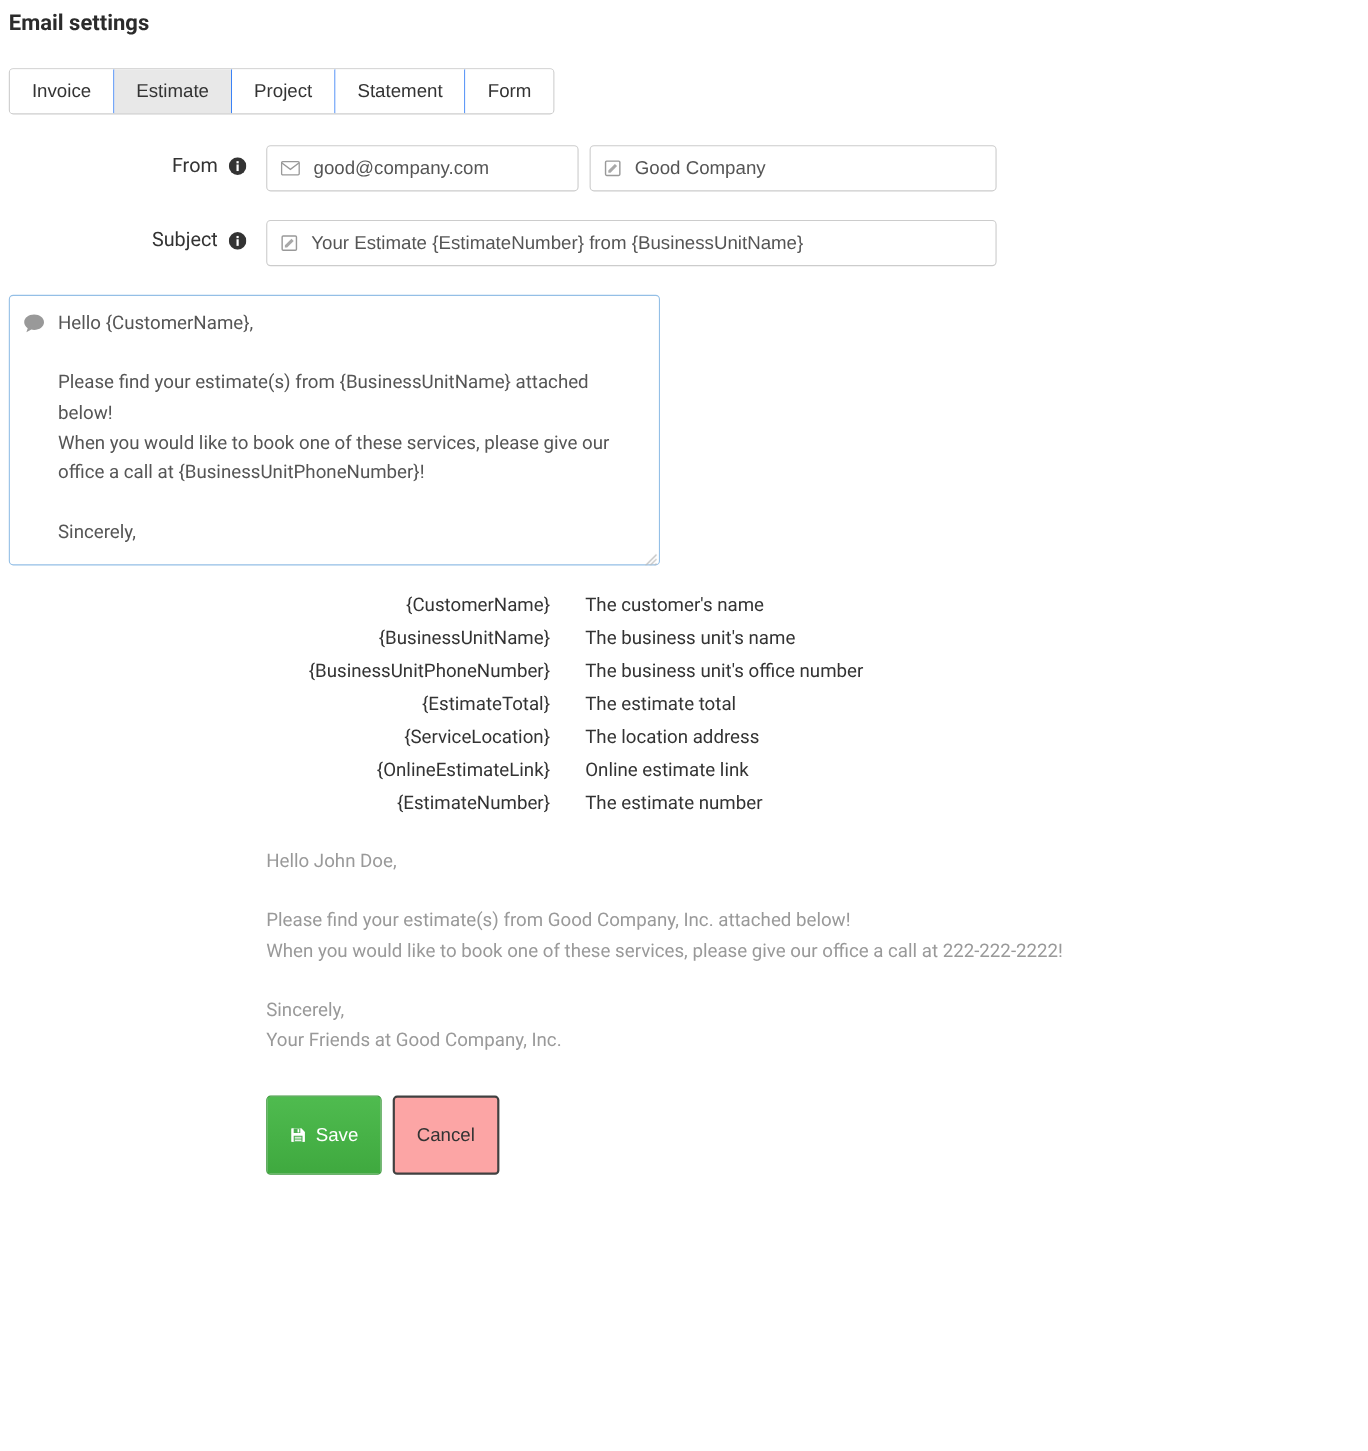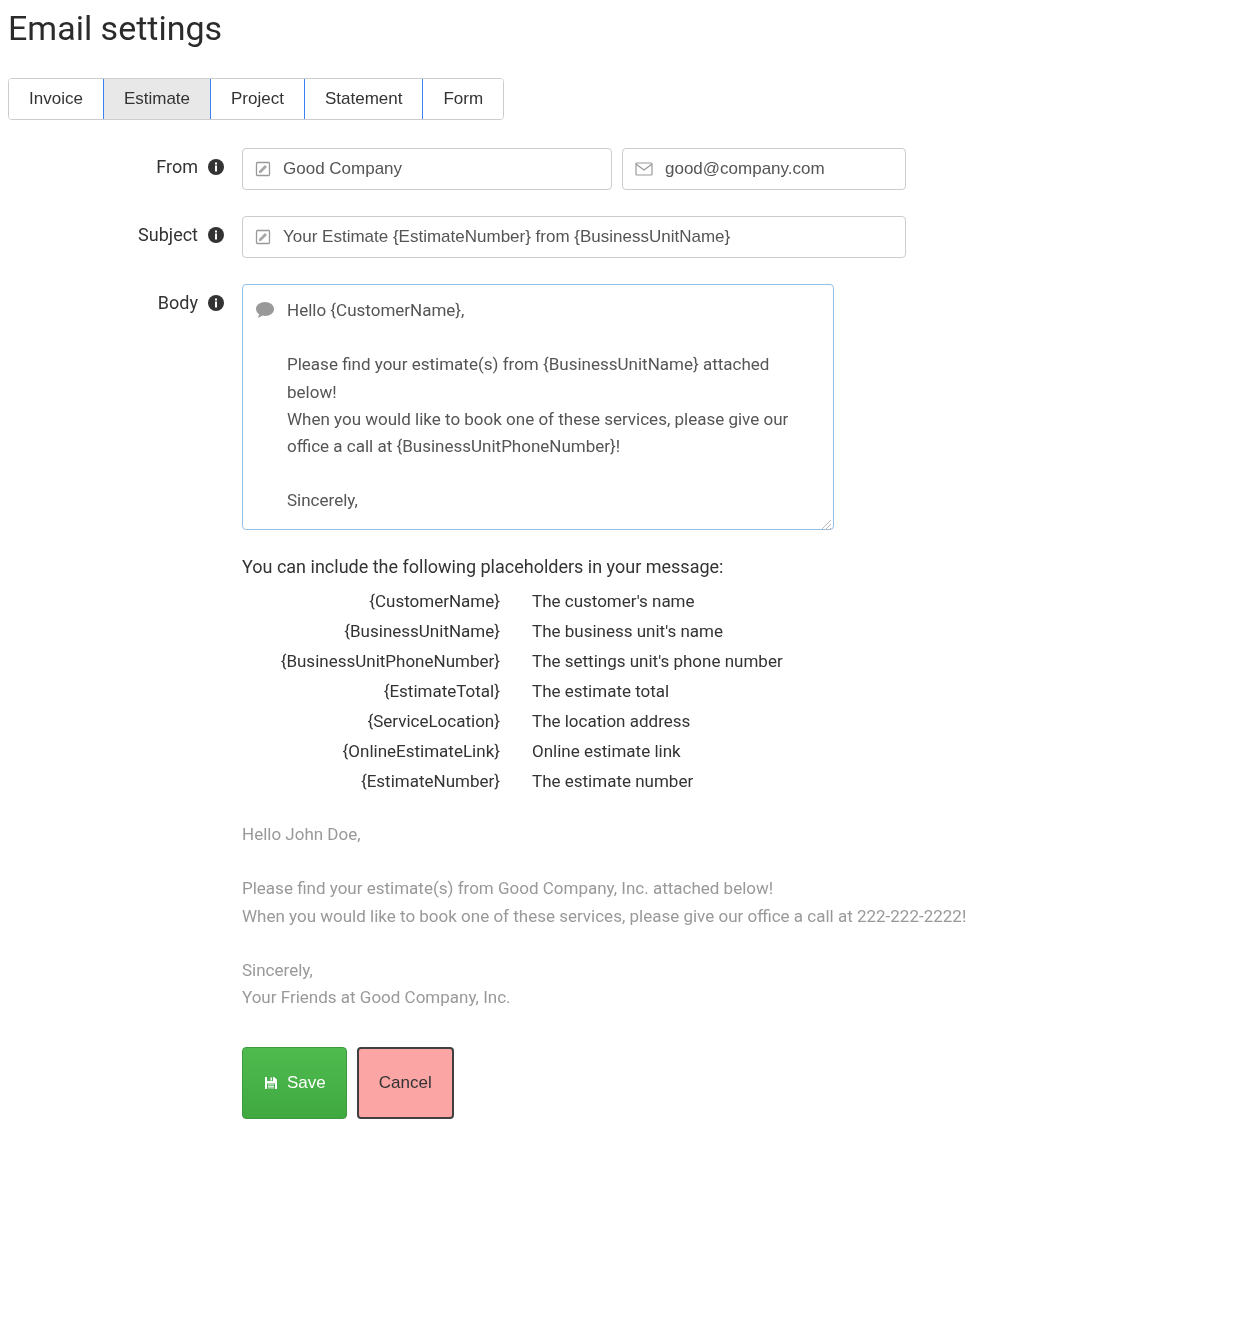--- a/index.html
+++ b/index.html
@@ -8,22 +8,22 @@
       padding: 0;
     }
     body {
       font-family: -apple-system, BlinkMacSystemFont, "Segoe UI", Roboto, "Helvetica Neue", Arial, sans-serif;
       font-size: 16px;
       color: #333;
       background: #fff;
       padding: 8px;
     }
     h1 {
-      font-size: 34px;
-      font-weight: 400;
+      font-size: 20px;
+      font-weight: 700;
       color: #2b2b2b;
       margin-bottom: 30px;
     }
     .tabs {
       display: flex;
       border: 1px solid #ccc;
       border-radius: 4px;
       width: fit-content;
       overflow: hidden;
       margin-bottom: 28px;
@@ -231,37 +231,37 @@
     <span>From</span>
     <span class="info-icon">
       <svg width="16" height="16" viewBox="0 0 16 16" fill="currentColor">
           <circle cx="8" cy="8" r="8"></circle>
           <rect x="7" y="6.5" width="2" height="6" fill="#fff"></rect>
           <rect x="7" y="3.5" width="2" height="2" fill="#fff"></rect>
         </svg>
     </span>
   </div>
   <div class="form-fields">
+    <div class="input-group email">
+      <span class="input-icon">
+        <svg width="18" height="14" viewBox="0 0 18 14" fill="none" stroke="currentColor" stroke-width="1.2">
+            <rect x="1" y="1" width="16" height="12" rx="1"></rect>
+            <path d="M1 2 L9 8 L17 2"></path>
+          </svg>
+      </span>
+      <input class="input-field" type="text" value="good@company.com" style="">
+    </div>
     <div class="input-group name">
       <span class="input-icon">
         <svg width="16" height="16" viewBox="0 0 16 16" fill="none" stroke="currentColor" stroke-width="1.3">
             <rect x="1.5" y="1.5" width="13" height="13" rx="1"></rect>
             <path d="M10 4 L12 6 L6 12 L4 12 L4 10 Z" fill="currentColor" stroke="none" opacity="0.85"></path>
           </svg>
       </span>
       <input class="input-field" type="text" value="Good Company" style="">
-    </div>
-    <div class="input-group email">
-      <span class="input-icon">
-        <svg width="18" height="14" viewBox="0 0 18 14" fill="none" stroke="currentColor" stroke-width="1.2">
-            <rect x="1" y="1" width="16" height="12" rx="1"></rect>
-            <path d="M1 2 L9 8 L17 2"></path>
-          </svg>
-      </span>
-      <input class="input-field" type="text" value="good@company.com" style="">
     </div>
   </div>
 </div>
 
 <div class="form-row">
   <div class="form-label">
     <span>Subject</span>
     <span class="info-icon">
       <svg width="16" height="16" viewBox="0 0 16 16" fill="currentColor">
           <circle cx="8" cy="8" r="8"></circle>
@@ -277,30 +277,20 @@
             <rect x="1.5" y="1.5" width="13" height="13" rx="1"></rect>
             <path d="M10 4 L12 6 L6 12 L4 12 L4 10 Z" fill="currentColor" stroke="none" opacity="0.85"></path>
           </svg>
       </span>
       <input class="input-field" type="text" value="Your Estimate {EstimateNumber} from {BusinessUnitName}" style="">
     </div>
   </div>
 </div>
 
 <div class="form-row">
-  <div class="form-label">
-    <span>Body</span>
-    <span class="info-icon">
-      <svg width="16" height="16" viewBox="0 0 16 16" fill="currentColor">
-          <circle cx="8" cy="8" r="8"></circle>
-          <rect x="7" y="6.5" width="2" height="6" fill="#fff"></rect>
-          <rect x="7" y="3.5" width="2" height="2" fill="#fff"></rect>
-        </svg>
-    </span>
-  </div>
   <div class="form-fields">
     <div class="body-group">
       <span class="body-icon">
         <svg width="20" height="18" viewBox="0 0 20 18" fill="currentColor">
             <path d="M10 1 C5 1 1 4 1 8 C1 10.2 2.3 12.1 4.2 13.3 L3 17 L7.5 14.6 C8.3 14.8 9.1 15 10 15 C15 15 19 12 19 8 C19 4 15 1 10 1 Z"></path>
           </svg>
       </span>
       <textarea class="body-textarea" style="">Hello {CustomerName},
 
 Please find your estimate(s) from {BusinessUnitName} attached below!
@@ -313,33 +303,32 @@
             <line x1="2" y1="12" x2="12" y2="2"></line>
             <line x1="6" y1="12" x2="12" y2="6"></line>
             <line x1="10" y1="12" x2="12" y2="10"></line>
           </svg>
       </span>
     </div>
   </div>
 </div>
 
 <div class="placeholders-section">
-  <div class="placeholders-intro">You can include the following placeholders in your message:</div>
   <div class="placeholders-table">
     <div class="placeholder-row">
       <div class="placeholder-token">{CustomerName}</div>
       <div class="placeholder-desc">The customer's name</div>
     </div>
     <div class="placeholder-row">
       <div class="placeholder-token">{BusinessUnitName}</div>
       <div class="placeholder-desc">The business unit's name</div>
     </div>
     <div class="placeholder-row">
       <div class="placeholder-token">{BusinessUnitPhoneNumber}</div>
-      <div class="placeholder-desc">The settings unit's phone number</div>
+      <div class="placeholder-desc">The business unit's office number</div>
     </div>
     <div class="placeholder-row">
       <div class="placeholder-token">{EstimateTotal}</div>
       <div class="placeholder-desc">The estimate total</div>
     </div>
     <div class="placeholder-row">
       <div class="placeholder-token">{ServiceLocation}</div>
       <div class="placeholder-desc">The location address</div>
     </div>
     <div class="placeholder-row">

